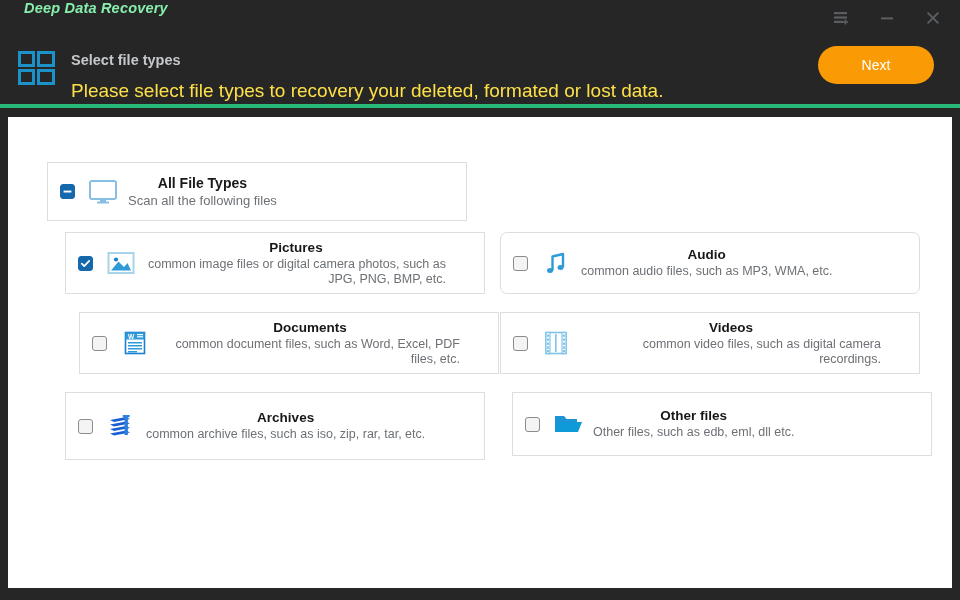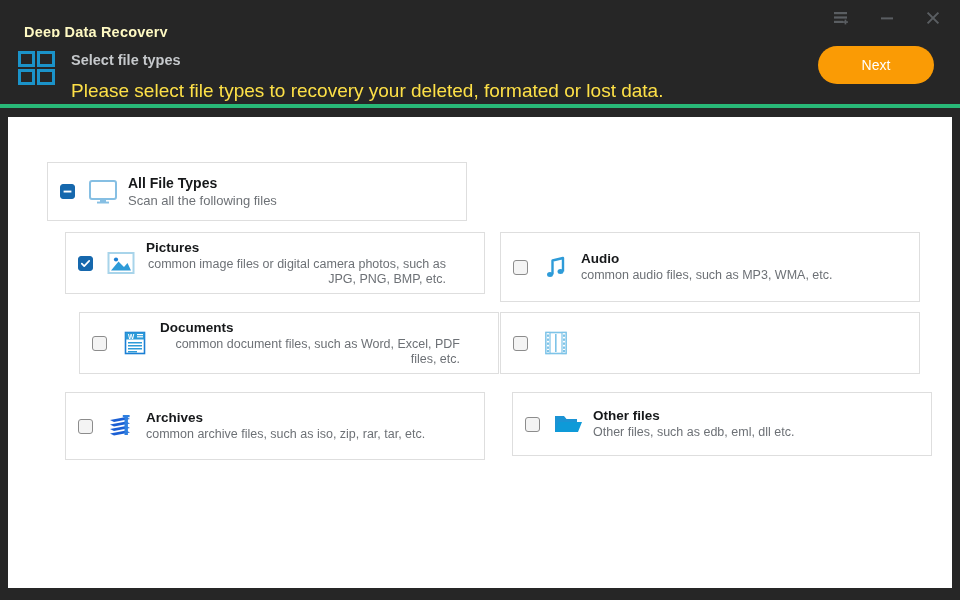--- a/index.html
+++ b/index.html
@@ -9,23 +9,24 @@
     font-family: "Liberation Sans", sans-serif;
     overflow: hidden;
   }
 
   
   .titlebar {
     position: absolute; left: 0; top: 0; width: 960px; height: 37px;
     background: #262626;
   }
   .app-title {
-    position: absolute; left: 24px; top: 24px;
-    font-size: 14.5px; font-weight: bold; color: #fef9c3;
+    position: absolute; left: 24px; top: 0;
+    font-size: 14.5px; font-weight: bold; color: #86efac;
     letter-spacing: .2px;
+    font-style: italic;
   }
   .win-controls {
     position: absolute; right: 14px; top: 5px;
     display: flex; align-items: center; gap: 20px;
   }
   .wc-btn {
     width: 26px; height: 26px;
     display: flex; align-items: center; justify-content: center;
     cursor: pointer;
   }
@@ -68,21 +69,21 @@
 
   
   .card {
     position: absolute;
     background: #ffffff;
     border: 1px solid #dedede;
     display: flex; align-items: center;
   }
   .card.all { left: 39px; top: 45px; width: 420px; height: 59px; }
   .card.r1c1 { left: 57px; top: 115px; width: 420px; height: 62px; }
-  .card.r1c2 { left: 492px; top: 115px; width: 420px; height: 70px; }
+  .card.r1c2 { left: 492px; top: 115px; width: 420px; height: 62px; border-radius: 7px; }
   .card.r2c1 { left: 71px; top: 195px; width: 420px; height: 62px; }
   .card.r2c2 { left: 492px; top: 195px; width: 420px; height: 62px; }
   .card.r3c1 { left: 57px; top: 275px; width: 420px; height: 68px; }
   .card.r3c2 { left: 504px; top: 275px; width: 420px; height: 64px; }
 
   .cb-wrap { width: 38px; display:flex; justify-content:center; flex:0 0 38px; cursor:pointer; }
   .cb {
     width: 15px; height: 15px; border-radius: 3px;
     border: 1px solid #8c8c8c; background: #f4f4f4;
     display: flex; align-items: center; justify-content: center;
@@ -90,21 +91,21 @@
   .cb.checked, .cb.indeterminate {
     background: #1668ad; border-color: #1668ad;
   }
   .cb-icon { width: 11px; height: 11px; display:block; }
 
   .type-icon { flex: 0 0 34px; display: flex; justify-content: center; align-items:center; }
 
   .card-text { margin-left: 8px; padding-right: 8px; }
   .card-title {
     font-size: 13.5px; font-weight: bold; color: #16181a;
-    line-height: 17px; margin-bottom: 1px;
+    line-height: 17px; margin-bottom: 1px; text-align: center;
   }
   .card-desc {
     font-size: 12.5px; color: #6d7176; line-height: 15.5px;
     max-width: 300px;
     text-align: right;
   }
 
   .all .card-title { font-size: 14px; }
   .all .card-desc { font-size: 13px; }
 </style>
@@ -259,20 +260,24 @@
         <rect x="3" y="16.5" width="2" height="2.3" fill="#7ec4e8"></rect>
         <rect x="3" y="20" width="2" height="2.3" fill="#7ec4e8"></rect>
         <rect x="19" y="4.5" width="2" height="2.3" fill="#7ec4e8"></rect>
         <rect x="19" y="8.5" width="2" height="2.3" fill="#7ec4e8"></rect>
         <rect x="19" y="12.5" width="2" height="2.3" fill="#7ec4e8"></rect>
         <rect x="19" y="16.5" width="2" height="2.3" fill="#7ec4e8"></rect>
         <rect x="19" y="20" width="2" height="2.3" fill="#7ec4e8"></rect>
         <rect x="11" y="4" width="1.6" height="18" fill="#7ec4e8"></rect>
       </svg>
     </div>
+    <div class="card-text">
+      <div class="card-title">Videos</div>
+      <div class="card-desc">common video files, such as digital camera recordings.</div>
+    </div>
   </div>
 
   <div class="card r3c1">
     <div class="cb-wrap">
       <div class="cb"></div>
     </div>
     <div class="type-icon">
       <svg width="28" height="26" viewBox="0 0 28 26">
         <path d="M3 7 L19 4 L23 6 L7 9 Z" fill="#1b5fd4"></path>
         <path d="M3 11.5 L19 8.5 L23 10.5 L7 13.5 Z" fill="#1b5fd4"></path>

